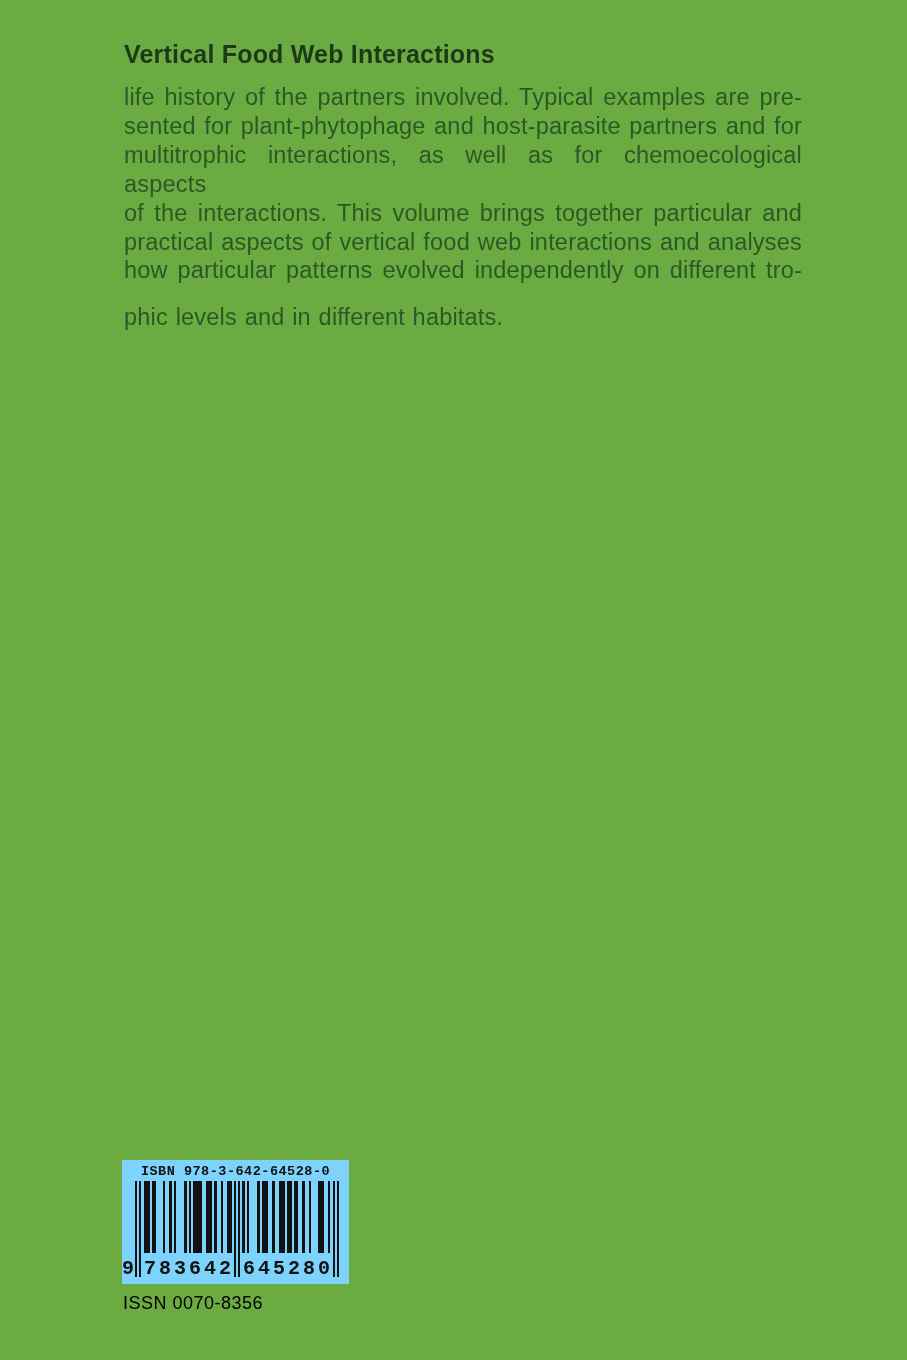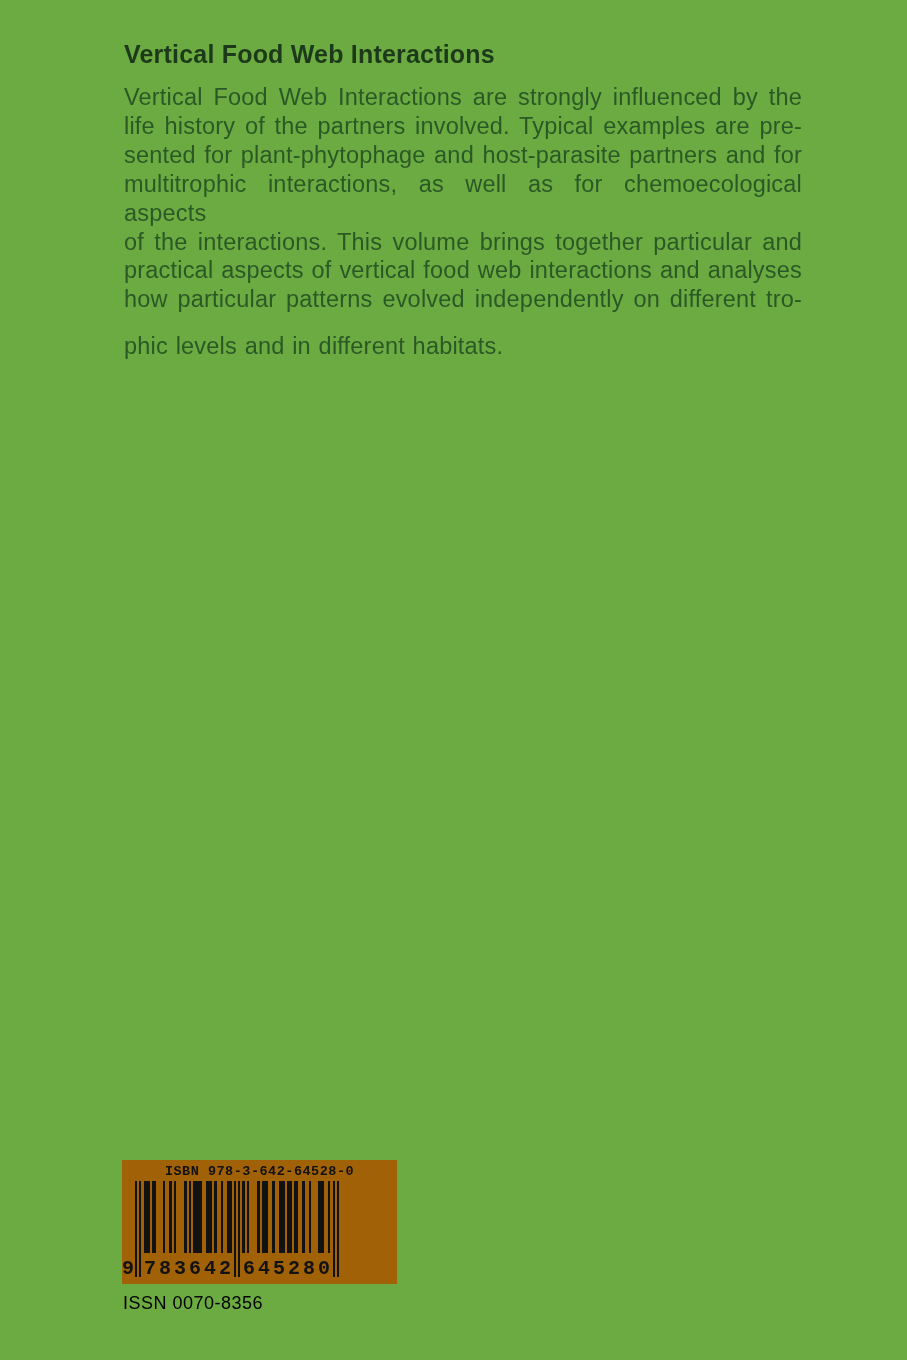--- a/index.html
+++ b/index.html
@@ -45,22 +45,21 @@
   .body-line.last {
     text-align-last: left;
     margin-top: 18px;
   }
   .barcode-panel {
     position: absolute;
     left: 122px;
     top: 1160px;
     width: 227px;
     height: 124px;
-    background: #a16207;
-    padding-left: 48px;
+    background: #7dd3fc;
   }
   .isbn-label {
     position: absolute;
     top: 4px;
     left: 0;
     width: 100%;
     text-align: center;
     font-family: "Liberation Mono", "DejaVu Sans Mono", monospace;
     font-size: 13.5px;
     font-weight: 700;
@@ -104,21 +103,20 @@
   }
 </style>
 </head>
 <body>
 
 <div class="cover">
 
   <div class="text-block">
     <h1 class="title">Vertical Food Web Interactions</h1>
     <div class="body-par">
-      <div class="body-line">Vertical Food Web Interactions are strongly influenced by the</div>
       <div class="body-line">life history of the partners involved. Typical examples are pre-</div>
       <div class="body-line">sented for plant-phytophage and host-parasite partners and for</div>
       <div class="body-line">multitrophic interactions, as well as for chemoecological aspects</div>
       <div class="body-line">of the interactions. This volume brings together particular and</div>
       <div class="body-line">practical aspects of vertical food web interactions and analyses</div>
       <div class="body-line">how particular patterns evolved independently on different tro-</div>
       <div class="body-line last">phic levels and in different habitats.</div>
     </div>
   </div>
 

